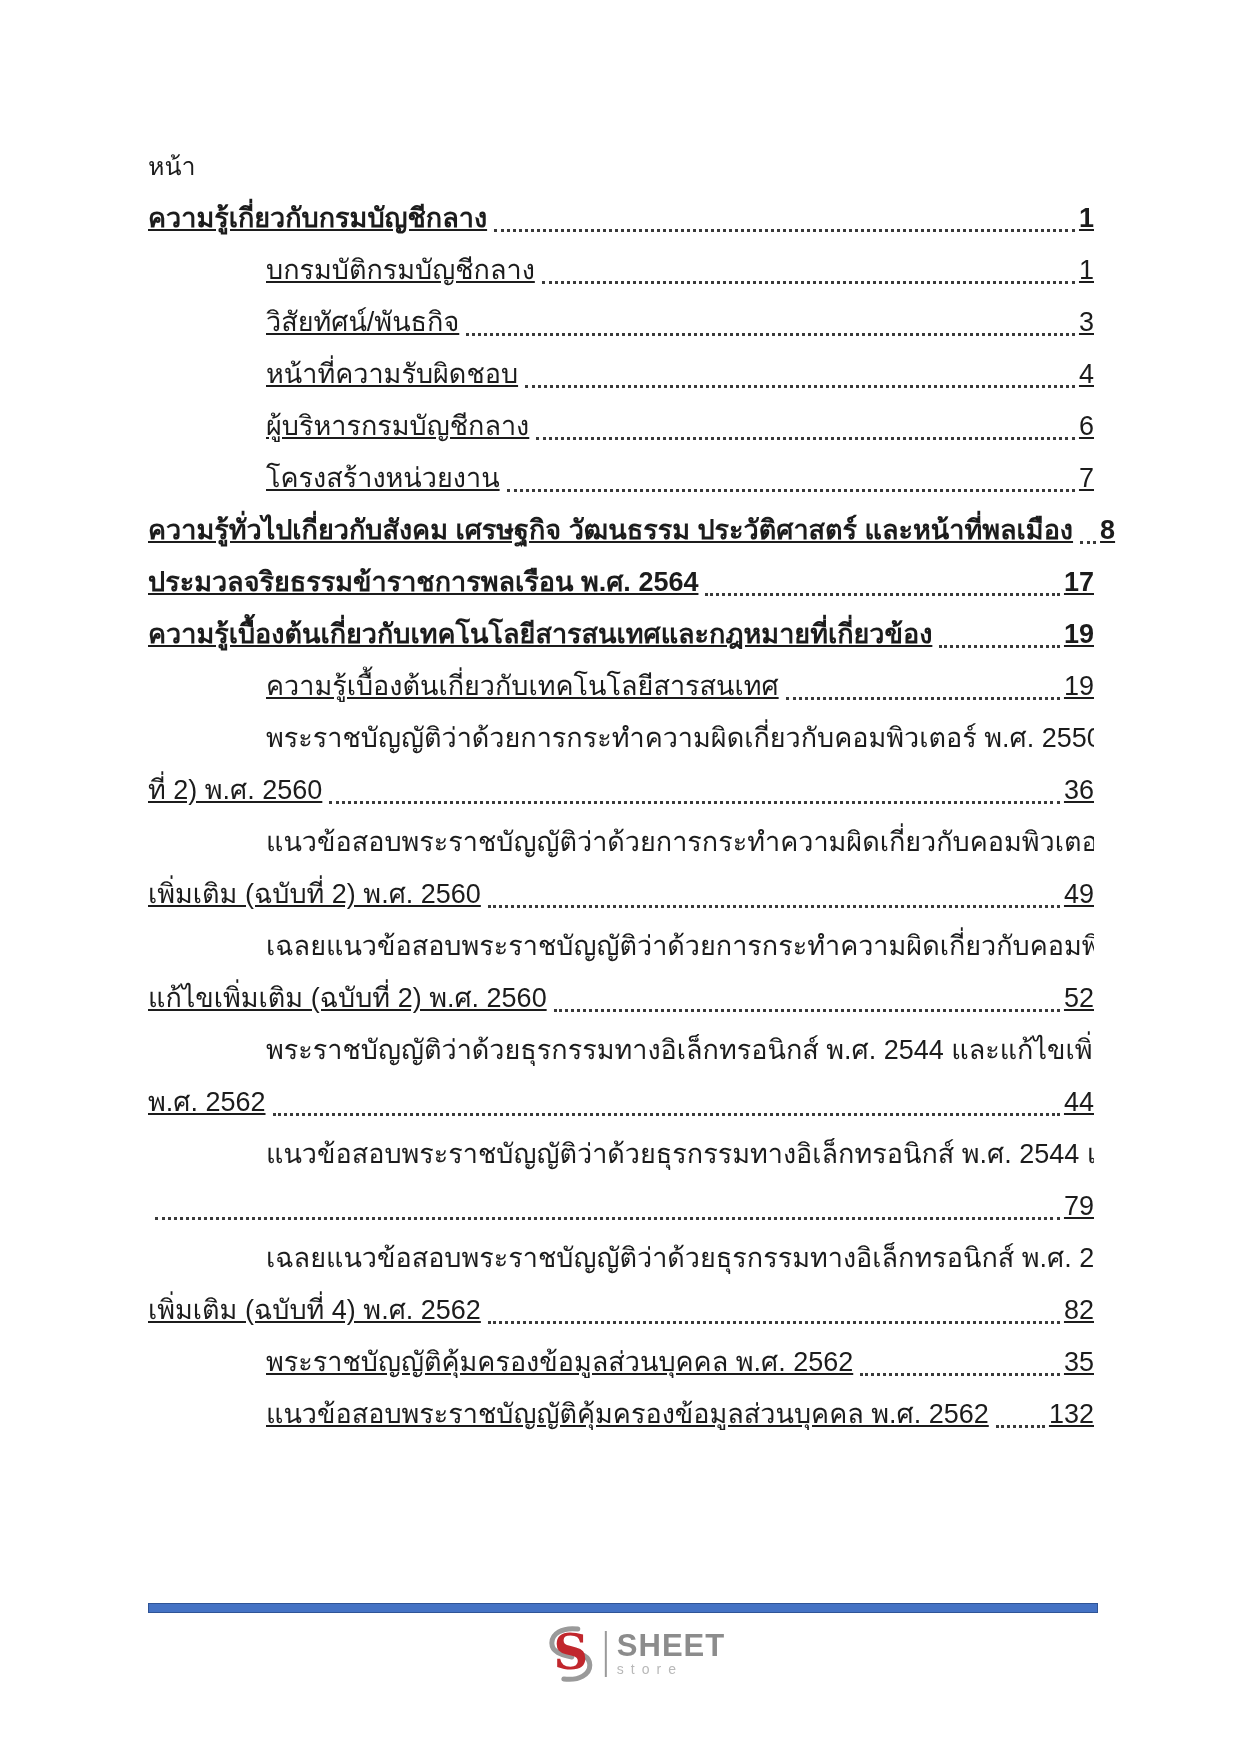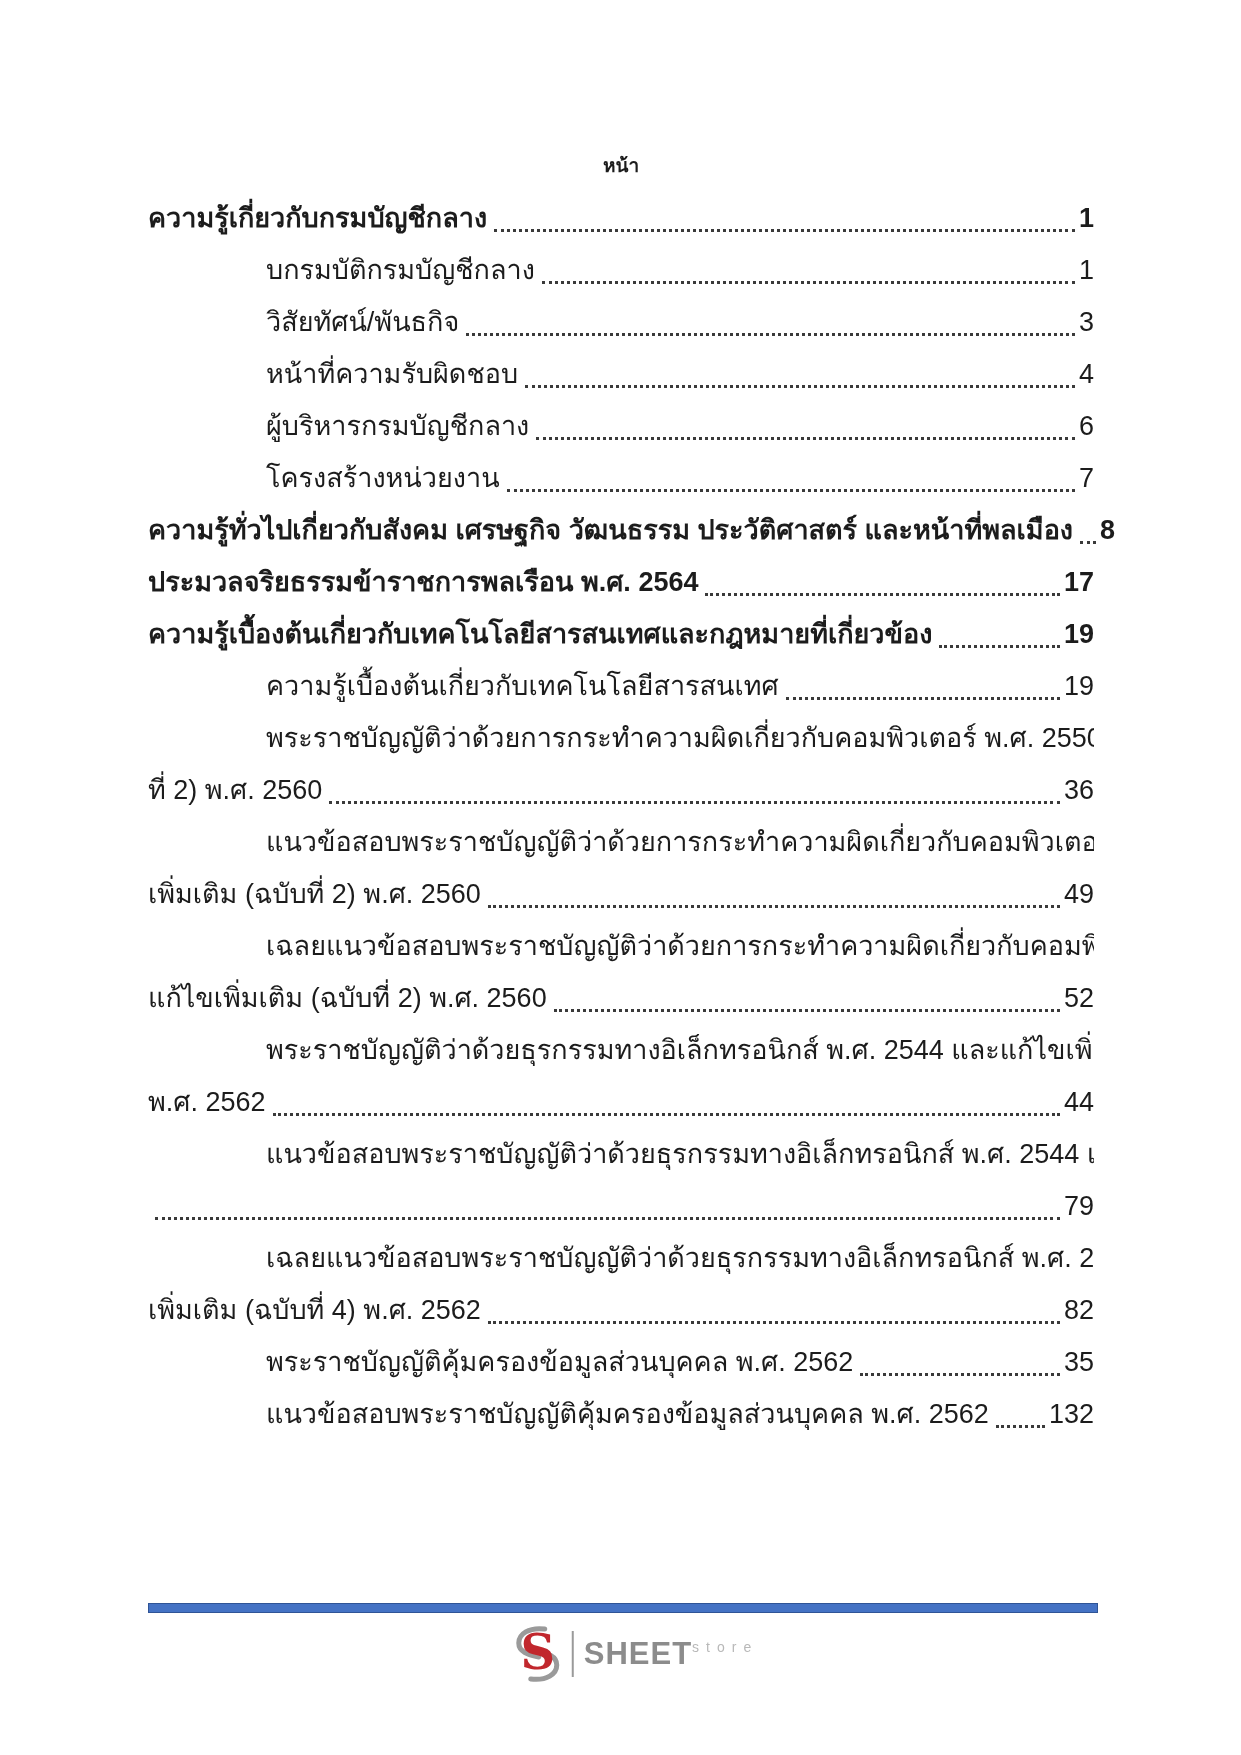--- a/index.html
+++ b/index.html
@@ -19,32 +19,33 @@
     width: 946px;
   }
   .doc-title {
     text-align: center;
     font-weight: bold;
     font-size: 29px;
     line-height: 52px;
     height: 52px;
   }
   .page-col-header {
-    text-align: center;
-    font-weight: bold;
-    font-size: 19px;
+    text-align: left;
+    font-weight: normal;
+    font-size: 25px;
     line-height: 52px;
     height: 52px;
   }
   .toc-list { font-size: 27px; }
   .entry { margin: 0; }
   .entry .row {
     display: flex;
     align-items: flex-end;
     height: 52px;
+    text-decoration: underline;
   }
   .entry .txt, .entry .pg {
     line-height: 52px;
     white-space: nowrap;
   }
   .entry .line1 {
     height: 52px;
     line-height: 52px;
     padding-left: 118px;
     white-space: nowrap;
@@ -73,21 +74,21 @@
     transform: translateX(-50%);
     display: flex;
     align-items: center;
   }
   .logo-icon { width: 52px; height: 56px; }
   .logo-sep {
     width: 2px;
     height: 46px;
     margin: 0 10px 0 8px;
   }
-  .logo-text { display: flex; flex-direction: row; }
+  .logo-text { display: flex; flex-direction: column; }
   .logo-name {
     font-weight: bold;
     font-size: 31px;
     line-height: 30px;
     letter-spacing: 1px;
   }
   .logo-subname {
     font-size: 14px;
     letter-spacing: 7px;
     line-height: 15px;

